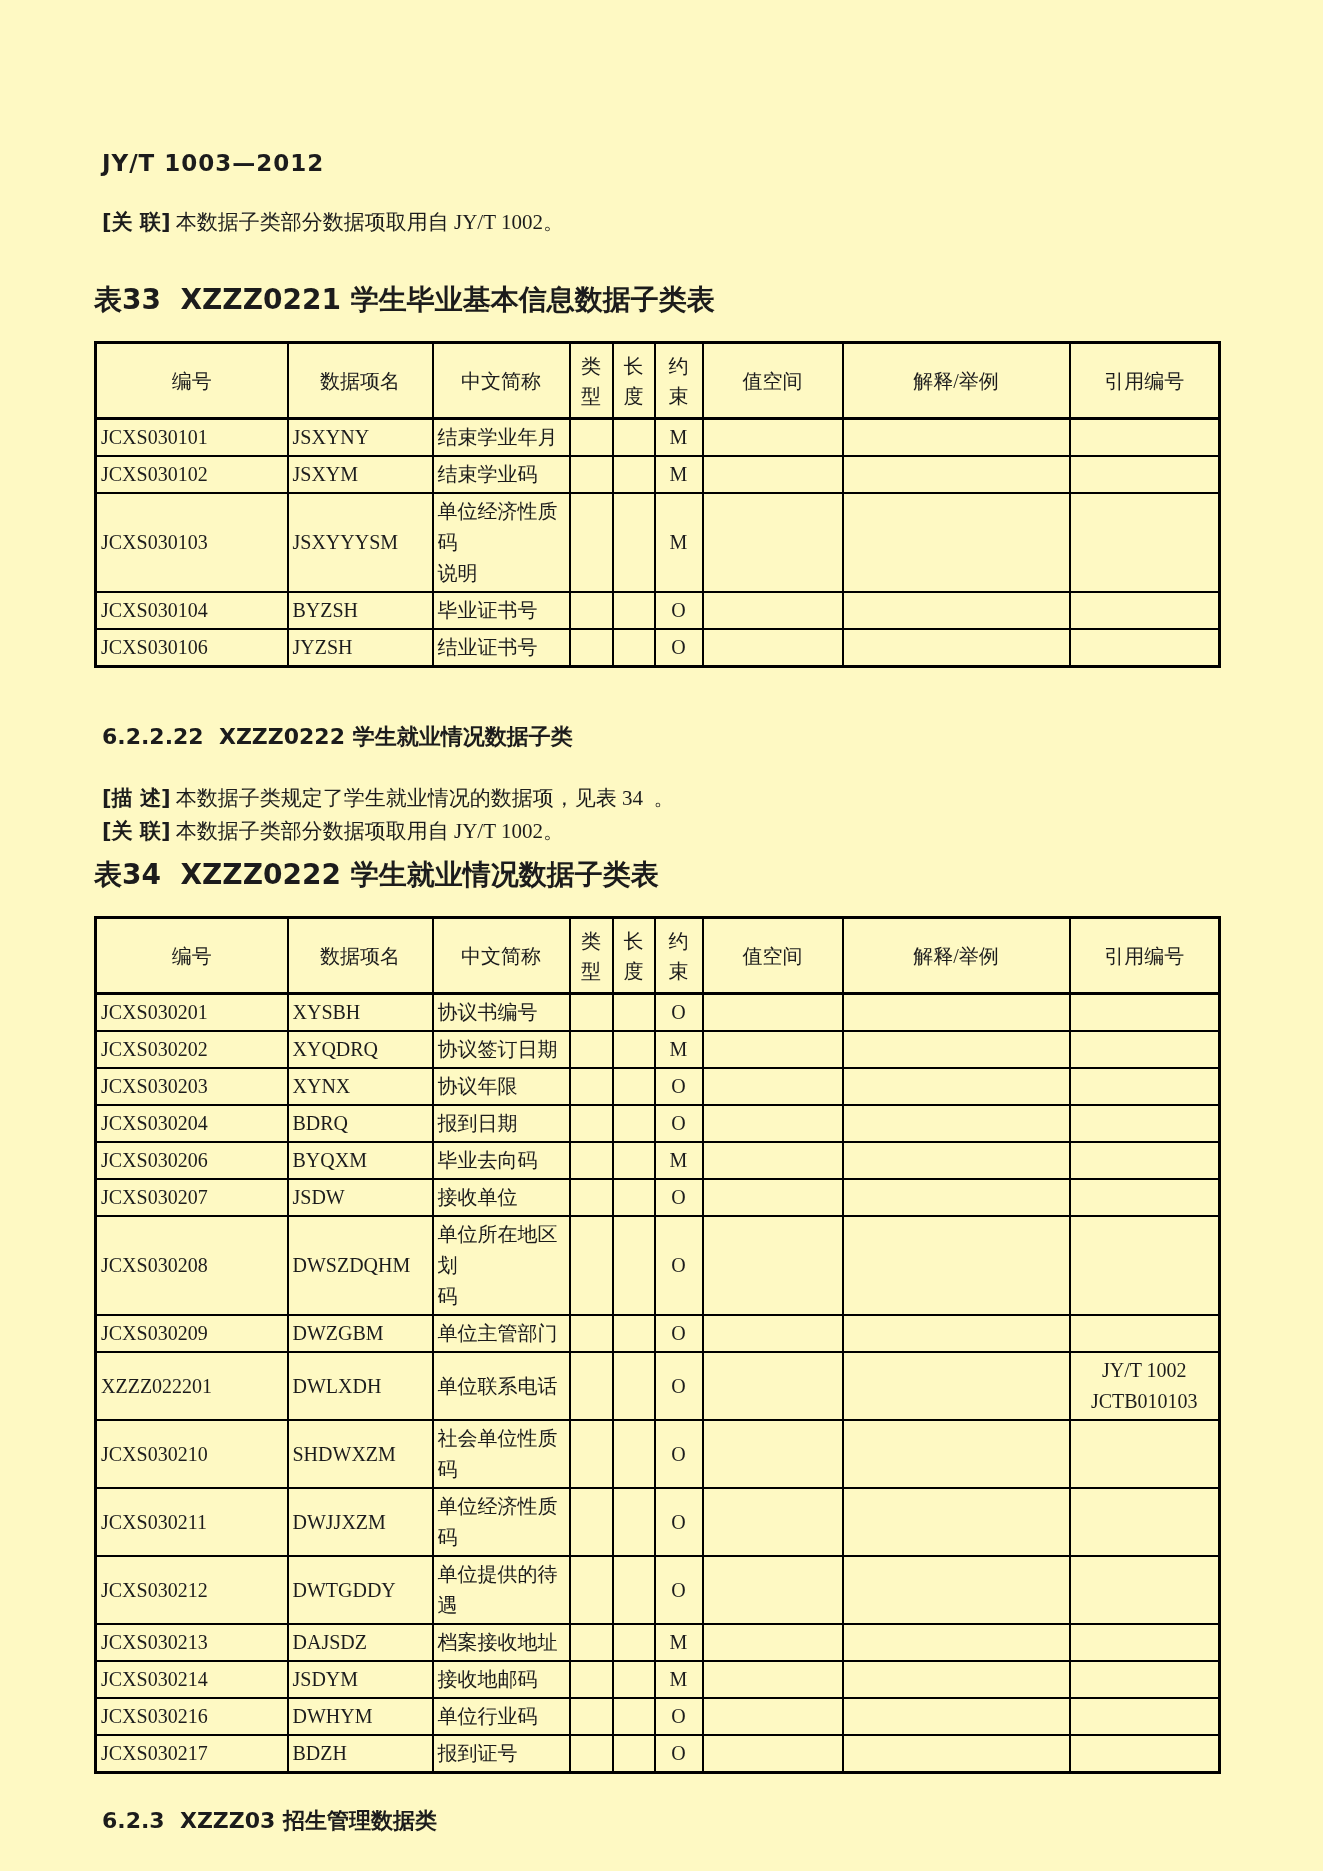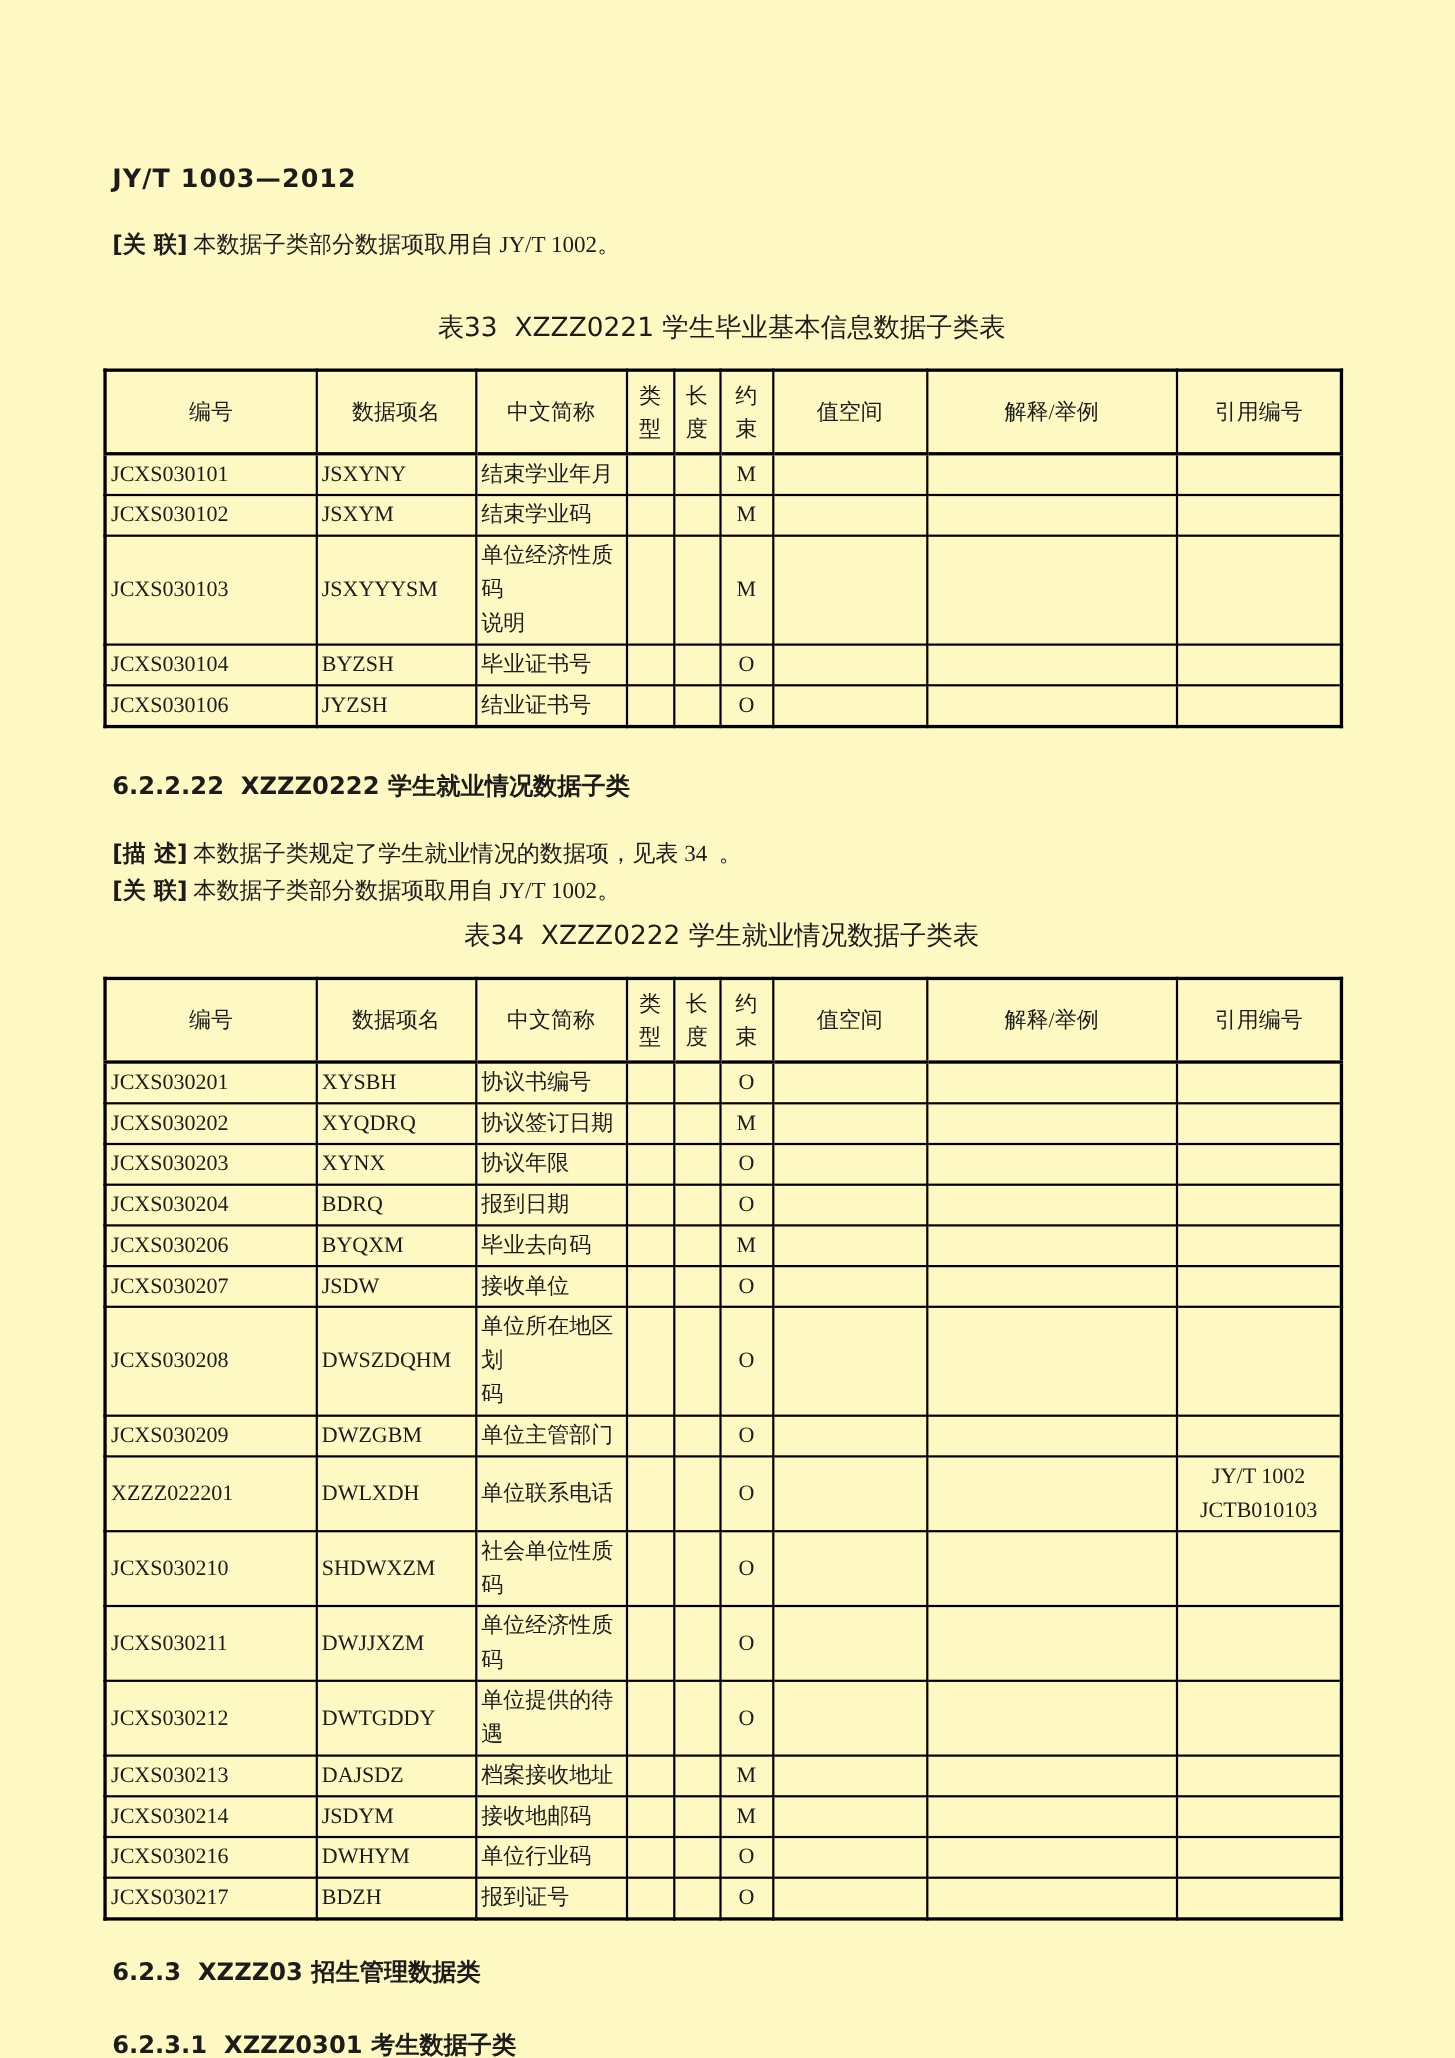--- a/index.html
+++ b/index.html
@@ -20,35 +20,35 @@
     font-family:"DejaVu Sans","Liberation Sans",sans-serif;
     font-weight:bold; font-size:23px; letter-spacing:1px;
     white-space:pre-wrap;
   }
 
   .para { margin-left:8px; font-size:21px; line-height:33px; white-space:pre-wrap; }
   .para .plabel { font-family:"DejaVu Sans","Liberation Sans",sans-serif; font-weight:bold; }
   .para-top { margin-top:30px; }
 
   .tbl-title {
-    text-align:center;
+    text-align:left;
     font-family:"DejaVu Sans","Liberation Sans",sans-serif;
-    font-weight:normal; font-size:24px;
+    font-weight:bold; font-size:28px;
     white-space:pre-wrap;
   }
   .t33-title { margin-top:42px; }
   .t34-title { margin-top:8px; }
 
   .sec-heading {
     margin-left:8px;
     font-family:"DejaVu Sans","Liberation Sans",sans-serif;
     font-weight:bold; font-size:22px;
     white-space:pre-wrap;
   }
-  .h62222 { margin-top:38px; }
+  .h62222 { margin-top:54px; }
   .h623  { margin-top:32px; }
   .h6231 { margin-top:36px; }
 
   table.data-table {
     margin-top:22px;
     width:1124px;
     border-collapse:collapse;
     table-layout:fixed;
     border:3px solid #000;
     font-size:20px;

